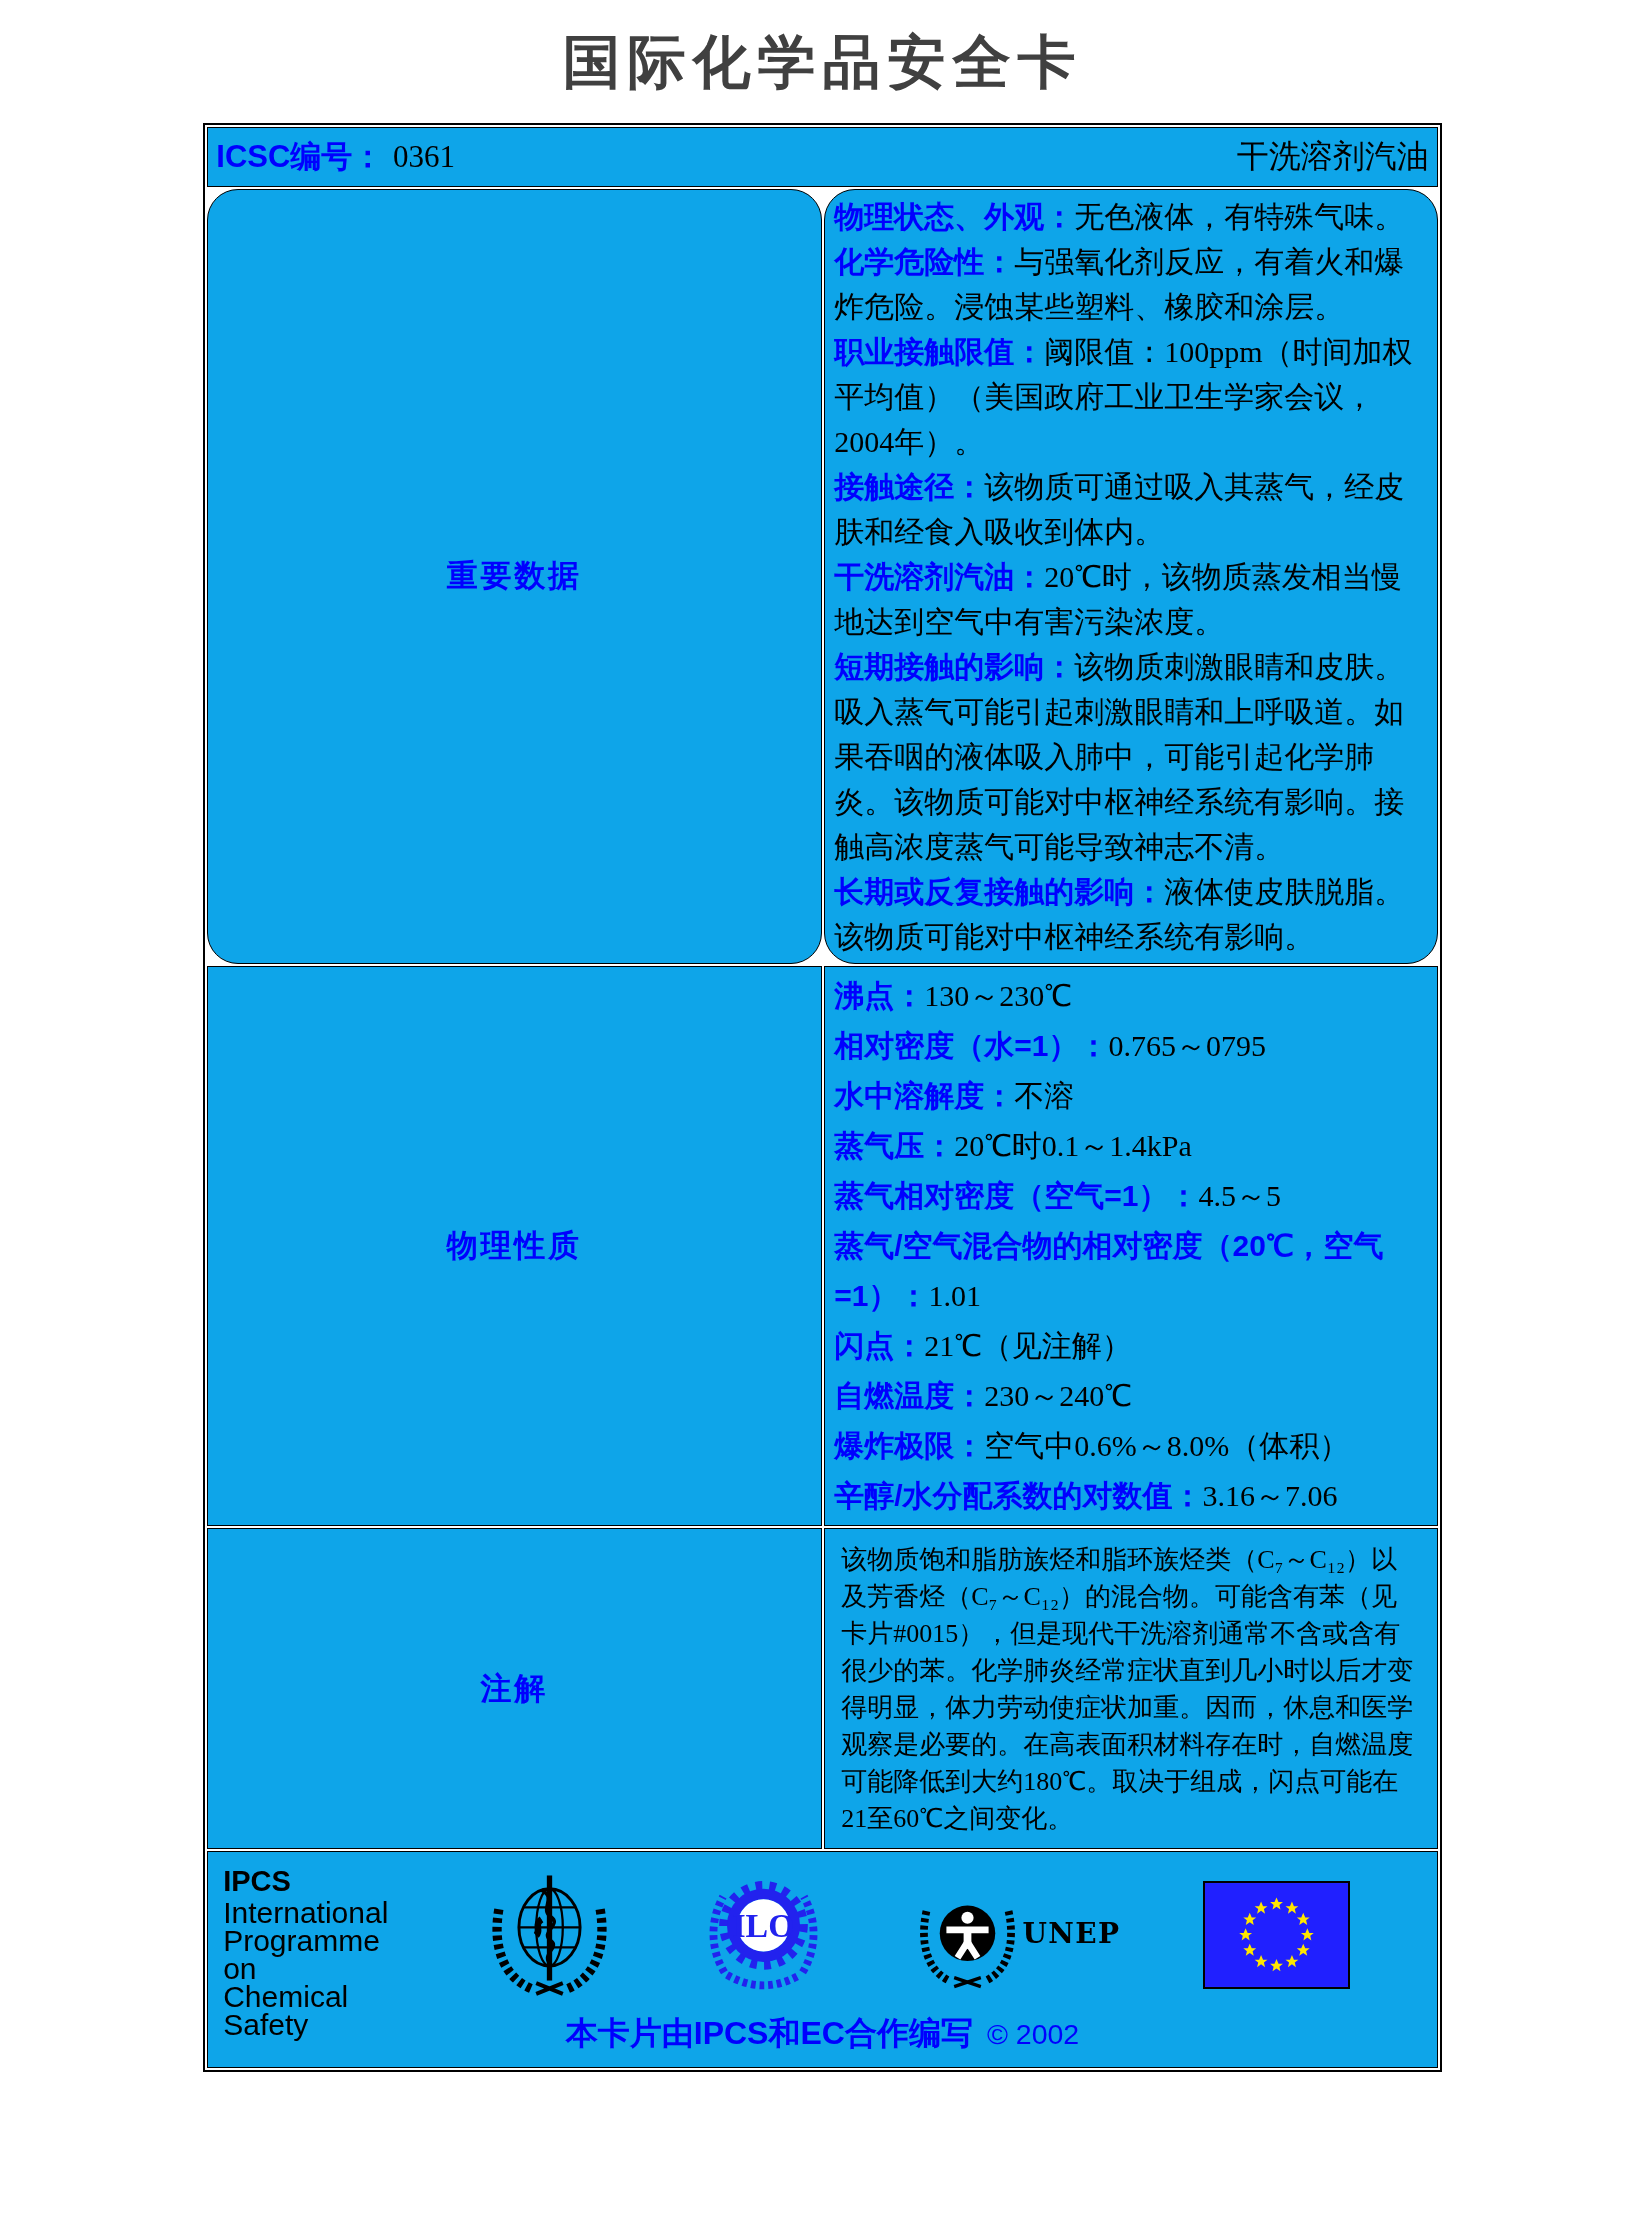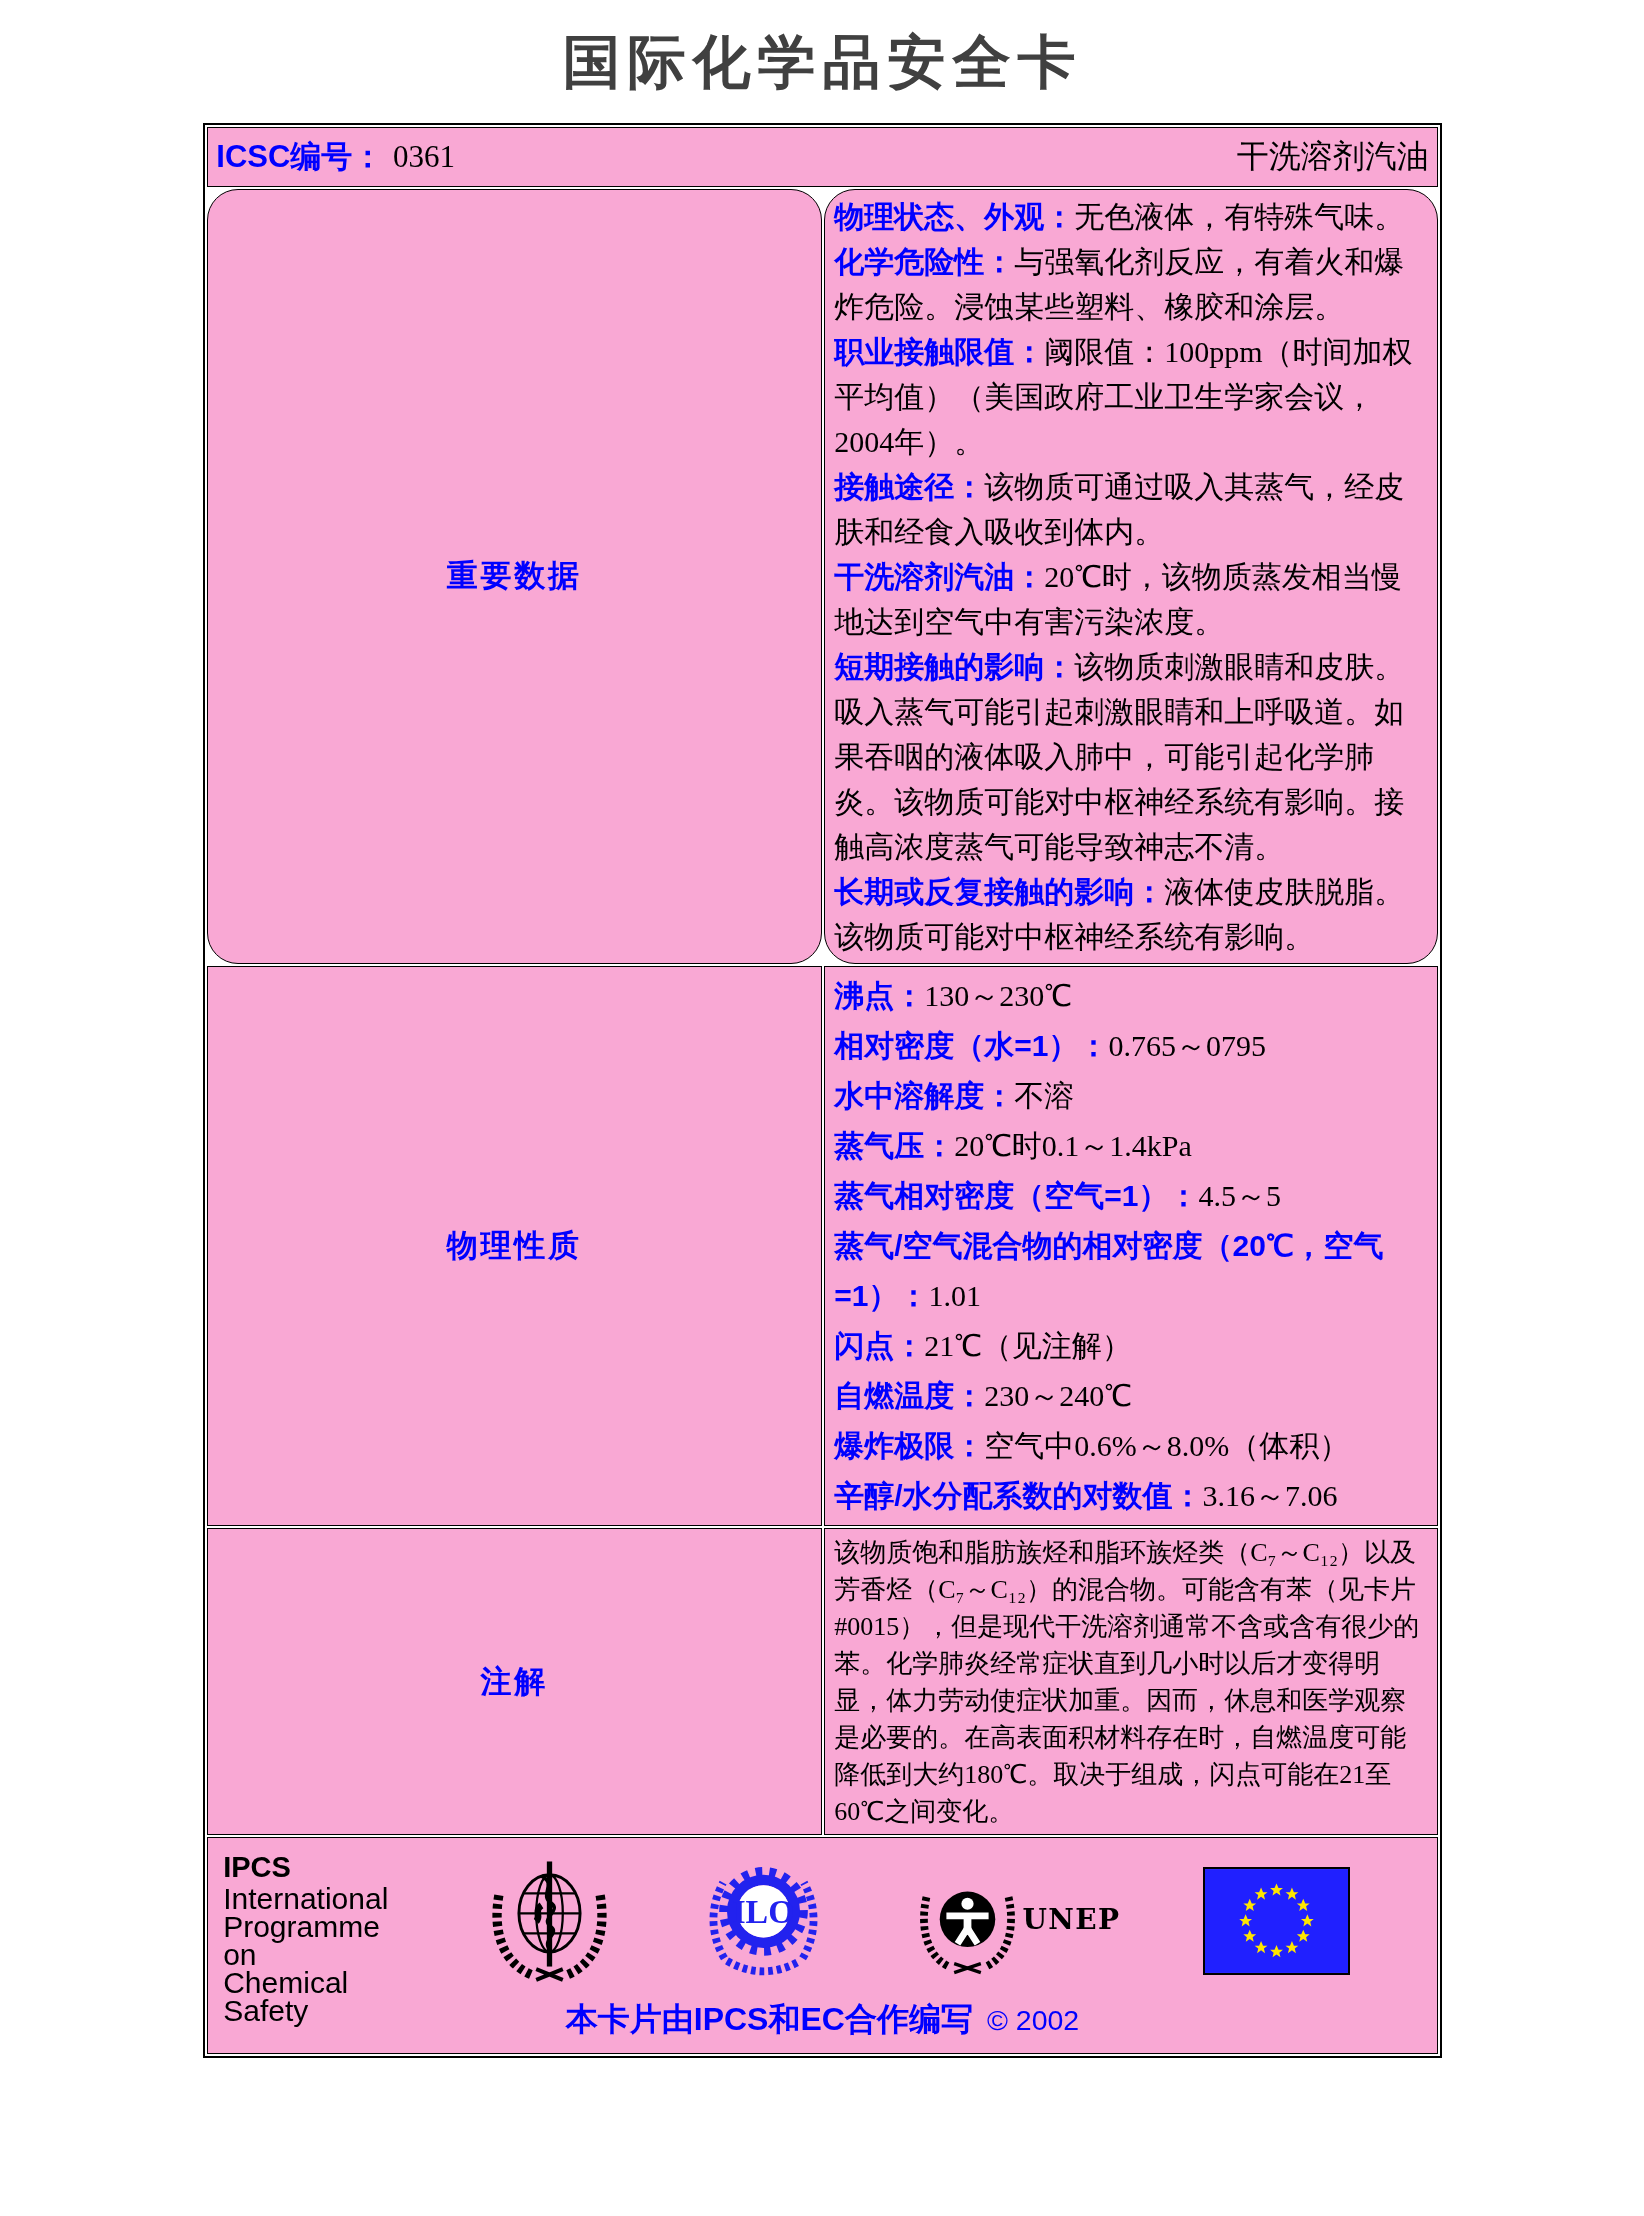--- a/index.html
+++ b/index.html
@@ -1,21 +1,21 @@
 <!DOCTYPE html>
 <html style="font-size:11px"><head>
 <meta charset="utf-8">
 <style>
   html,body{margin:0;padding:0;background:#fff;}
   body{width:1645px;height:2216px;position:relative;font-family:"Liberation Serif",serif;color:#000;}
   .page-title{text-align:center;color:#404040;font-family:"DejaVu Serif",serif;
     font-weight:bold;font-size:58px;letter-spacing:7px;margin:23.6px 0 21px 0;}
   table.card{width:1239px;margin:0 auto;border-collapse:separate;border-spacing:2.1px;
     border:2.8px solid #000;table-layout:fixed;background:#fff;}
-  td{border:1.4px solid #000;vertical-align:middle;padding:0;background:#f9a8d4;}
+  td{border:1.4px solid #000;vertical-align:middle;padding:0;background:#0ea5e9;}
   td.lblcol{width:165px;text-align:center;color:#0000ff;font-family:"Liberation Sans",sans-serif;
     font-weight:bold;font-size:31px;letter-spacing:2.8px;}
   td.content{padding:4.2px 9.7px;font-size:30px;}
   .flabel{color:#0000ff;font-family:"Liberation Sans",sans-serif;font-weight:bold;}
   
   .r-head td{height:58px;}
   .r-important td{height:586px;border-radius:31px;}
   .r-physical td{height:503px;}
   .r-env td{height:115px;}
   .r-notes td{height:217px;}
@@ -23,21 +23,21 @@
   .r-logos td{height:204px;padding:5.6px 11px;}
   
   .head-flex{display:flex;justify-content:space-between;align-items:center;padding:0 8.3px;}
   .head-id .flabel{font-size:31px;}
   .head-id .idval{font-size:31px;margin-left:9.7px;font-family:"Liberation Serif",serif;}
   .substance{font-size:32px;}
   
   .r-important .content p{margin:0;line-height:45px;}
   .r-physical .content p{margin:0;line-height:50px;}
   .r-notes .content{font-size:26px;}
-  .r-notes .content p{margin:0;line-height:37px;}
+  .r-notes .content p{margin:7px;line-height:37px;}
   .r-add .content{font-size:29px;}
   .r-add .content p{margin:0;line-height:36px;}
   
   .logos-flex{display:flex;justify-content:space-between;align-items:center;
     padding:1.4px 76px 0 4.2px;height:143px;}
   .ipcs-block{width:177px;font-family:Liberation Sans, sans-serif;margin-top:32px;}
   .ipcs-acronym{font-weight:bold;font-size:29px;line-height:35px;}
   .ipcs-line{font-size:30px;line-height:28px;}
   .logo-col{display:flex;align-items:center;}
   .unep-caption{font-family:"DejaVu Serif",serif;font-weight:bold;font-size:28px;

